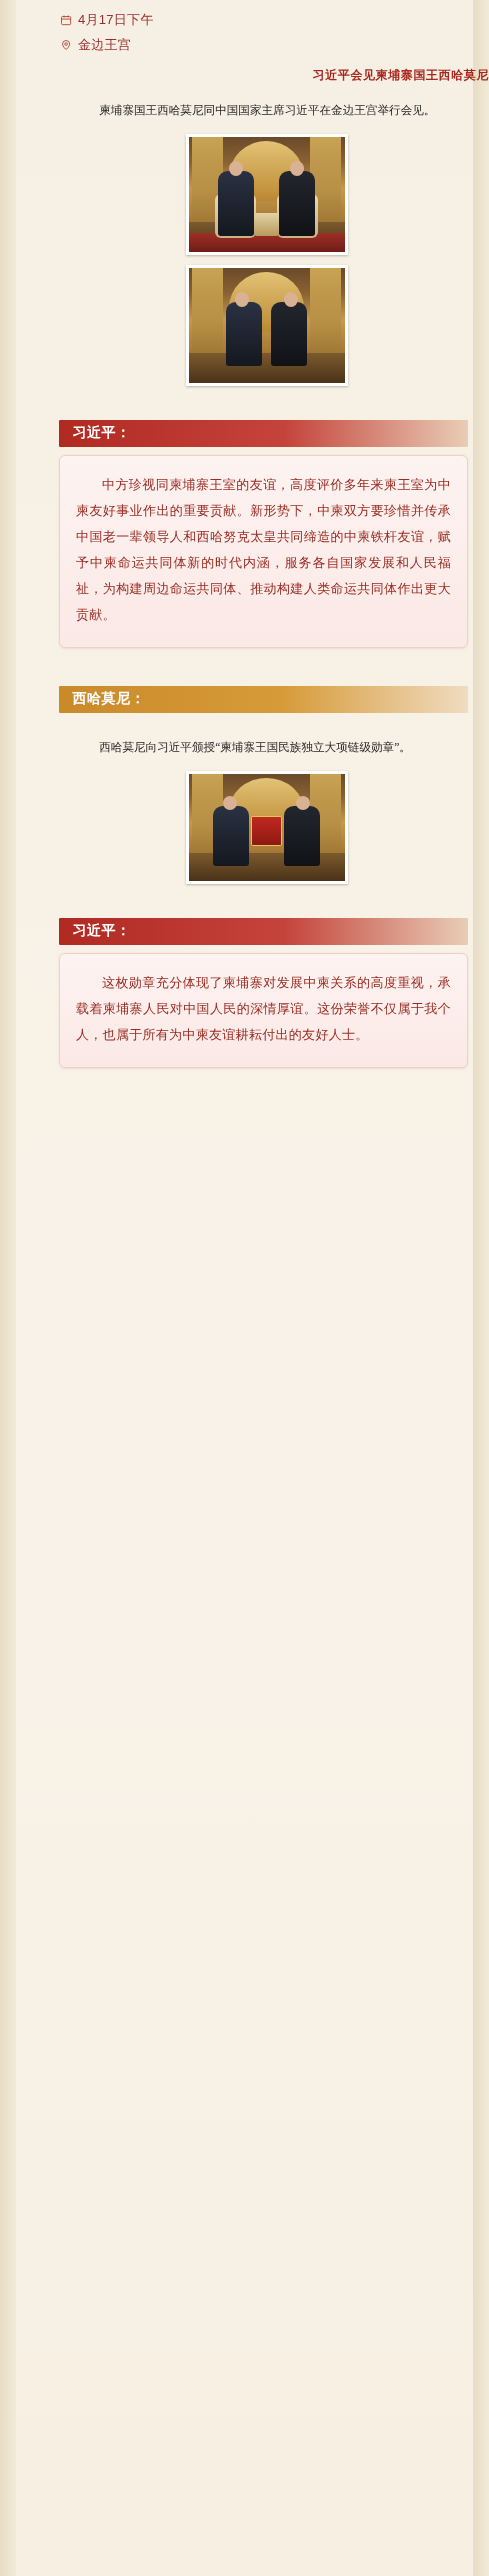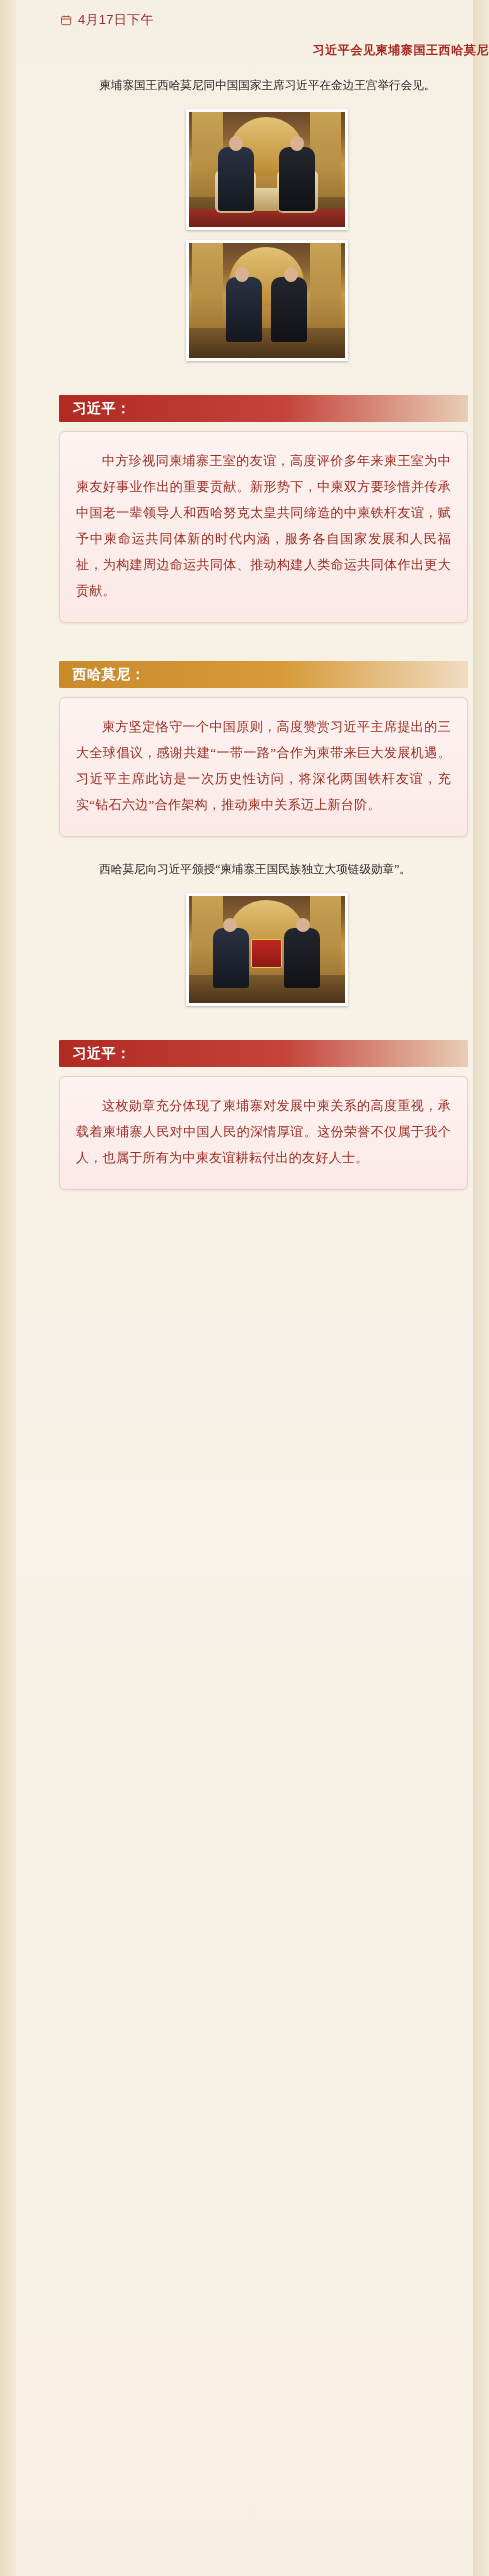--- a/index.html
+++ b/index.html
@@ -214,20 +214,29 @@
     <div class="meta-row">
       <span class="ic">
         <svg width="12.2" height="12.2" viewBox="0 0 24 24" fill="none" stroke="#b4452f" stroke-width="1.8">
           <rect x="3" y="5" width="18" height="16" rx="2"></rect>
           <line x1="3" y1="10" x2="21" y2="10"></line>
           <line x1="8" y1="3" x2="8" y2="7"></line>
           <line x1="16" y1="3" x2="16" y2="7"></line>
         </svg>
       </span>
       <span>4月17日下午</span>
+    </div>
+    <div class="meta-row">
+      <span class="ic">
+        <svg width="12.2" height="12.2" viewBox="0 0 24 24" fill="none" stroke="#b4452f" stroke-width="1.8">
+          <path d="M12 21s7-6.2 7-11a7 7 0 1 0-14 0c0 4.8 7 11 7 11z"></path>
+          <circle cx="12" cy="10" r="2.6"></circle>
+        </svg>
+      </span>
+      <span>金边王宫</span>
     </div>
   </div>
 
   <h1 class="title">习近平会见柬埔寨国王西哈莫尼</h1>
 
   <p class="para">柬埔寨国王西哈莫尼同中国国家主席习近平在金边王宫举行会见。</p>
 
   <div class="photo-wrap">
     <div class="photo tall">
       <div class="scene">
@@ -269,21 +278,20 @@
   <div class="speaker red">
     <span>习近平：</span>
   </div>
   <div class="quote">中方珍视同柬埔寨王室的友谊，高度评价多年来柬王室为中柬友好事业作出的重要贡献。新形势下，中柬双方要珍惜并传承中国老一辈领导人和西哈努克太皇共同缔造的中柬铁杆友谊，赋予中柬命运共同体新的时代内涵，服务各自国家发展和人民福祉，为构建周边命运共同体、推动构建人类命运共同体作出更大贡献。</div>
 
   <div class="spacer-md"></div>
 
   <div class="speaker gold">
     <span>西哈莫尼：</span>
   </div>
-  <div class="quote">柬方坚定恪守一个中国原则，高度赞赏习近平主席提出的三大全球倡议，感谢共建“一带一路”合作为柬带来巨大发展机遇。习近平主席此访是一次历史性访问，将深化两国铁杆友谊，充实“钻石六边”合作架构，推动柬中关系迈上新台阶。</div>
 
   <div class="spacer-md"></div>
 
   <p class="para">西哈莫尼向习近平颁授“柬埔寨王国民族独立大项链级勋章”。</p>
 
   <div class="photo-wrap">
     <div class="photo award">
       <div class="scene">
         <div class="wall"></div>
         <div class="arch"></div>

